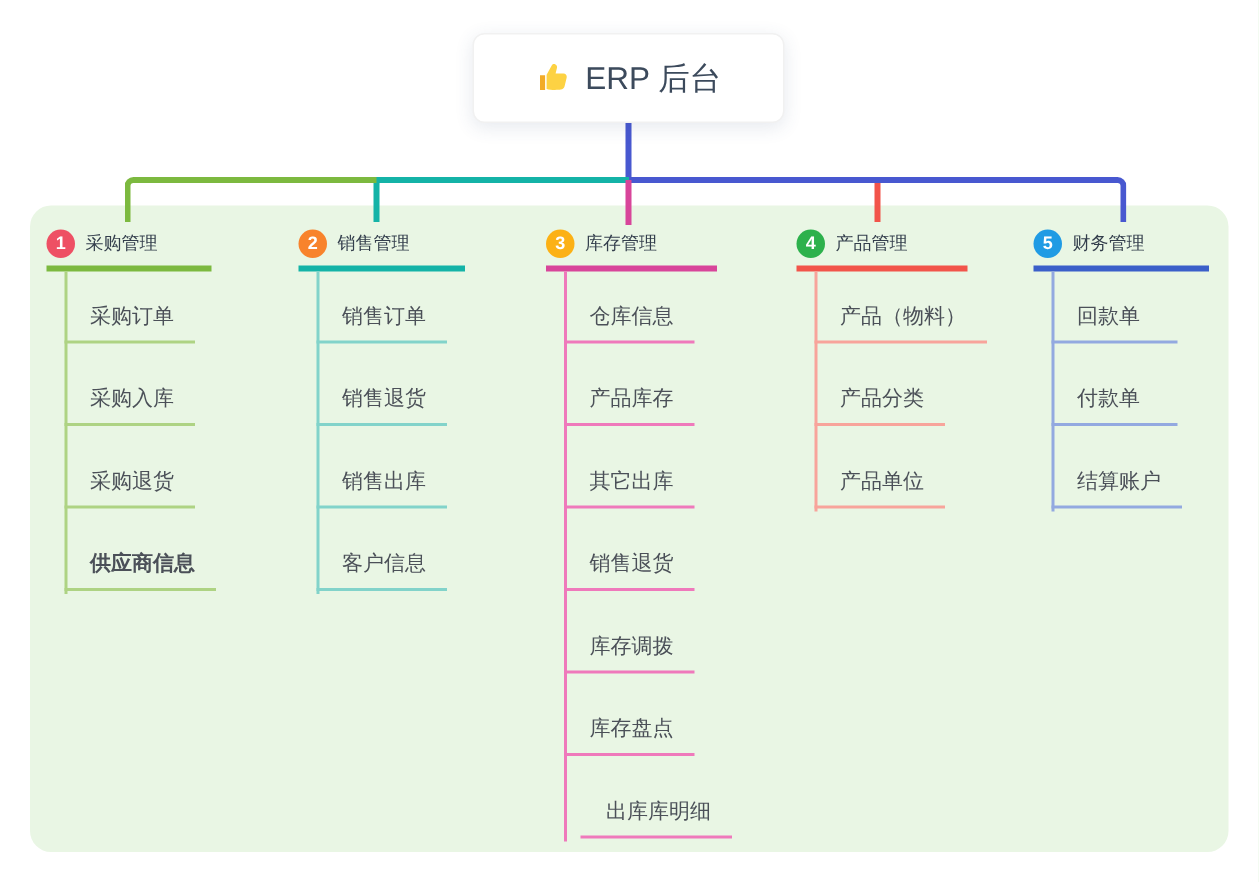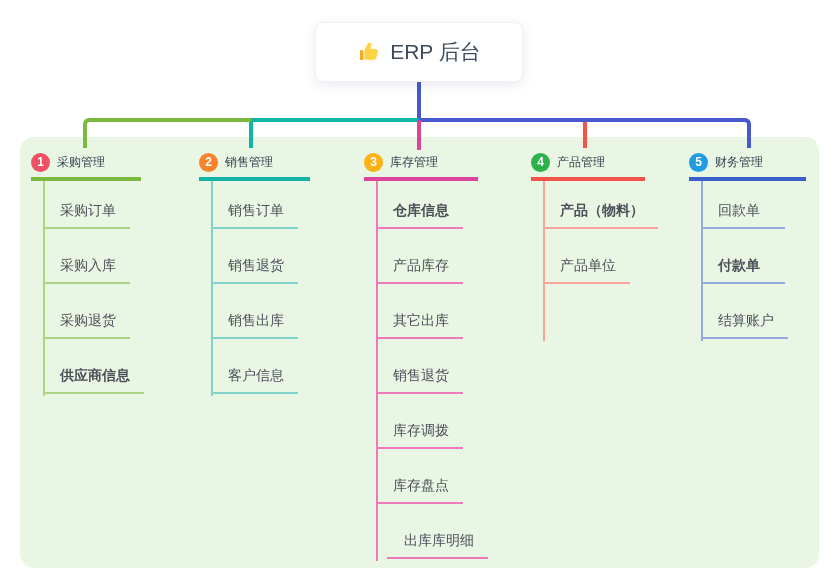--- a/index.html
+++ b/index.html
@@ -124,48 +124,49 @@
         </div>
   </div>
 
   <div class="column" style="left: 364px; width: 114px;">
     <div class="col-header" style="border-bottom-color: rgb(216, 69, 154);">
       <span class="badge" style="background: rgb(252, 177, 21);">3</span>
       <span class="col-title">库存管理</span>
     </div>
     <div class="vline" style="height: 380px; background: rgb(239, 121, 187);"></div>
     <div class="items">
-          <div class="item" style="border-bottom-color: rgb(239, 121, 187); font-weight: bold;">仓库信息</div>
+          <div class="item" style="border-bottom-color: rgb(239, 121, 187);">仓库信息</div>
           <div class="item" style="border-bottom-color: rgb(239, 121, 187);">产品库存</div>
           <div class="item" style="border-bottom-color: rgb(239, 121, 187);">其它出库</div>
           <div class="item" style="border-bottom-color: rgb(239, 121, 187);">销售退货</div>
           <div class="item" style="border-bottom-color: rgb(239, 121, 187);">库存调拨</div>
           <div class="item" style="border-bottom-color: rgb(239, 121, 187);">库存盘点</div>
           <div class="item" style="border-bottom-color: rgb(239, 121, 187); margin-left: 11px;">出库库明细</div>
         </div>
   </div>
 
   <div class="column" style="left: 531px; width: 114px;">
     <div class="col-header" style="border-bottom-color: rgb(242, 84, 74);">
       <span class="badge" style="background: rgb(45, 177, 76);">4</span>
       <span class="col-title">产品管理</span>
     </div>
     <div class="vline" style="height: 160px; background: rgb(248, 164, 155);"></div>
     <div class="items">
-          <div class="item" style="border-bottom-color: rgb(248, 164, 155); font-weight: bold;">产品（物料）</div>
+          <div class="item" style="border-bottom-color: rgb(248, 164, 155);">产品（物料）</div>
+          <div class="item" style="border-bottom-color: rgb(248, 164, 155);">产品分类</div>
           <div class="item" style="border-bottom-color: rgb(248, 164, 155);">产品单位</div>
         </div>
   </div>
 
   <div class="column" style="left: 689px; width: 117px;">
     <div class="col-header" style="border-bottom-color: rgb(59, 95, 201);">
       <span class="badge" style="background: rgb(32, 155, 228);">5</span>
       <span class="col-title">财务管理</span>
     </div>
     <div class="vline" style="height: 160px; background: rgb(147, 169, 224);"></div>
     <div class="items">
           <div class="item" style="border-bottom-color: rgb(147, 169, 224);">回款单</div>
-          <div class="item" style="border-bottom-color: rgb(147, 169, 224); font-weight: bold;">付款单</div>
+          <div class="item" style="border-bottom-color: rgb(147, 169, 224);">付款单</div>
           <div class="item" style="border-bottom-color: rgb(147, 169, 224);">结算账户</div>
         </div>
   </div>
 </div>
 </div>
 
 </body></html>

